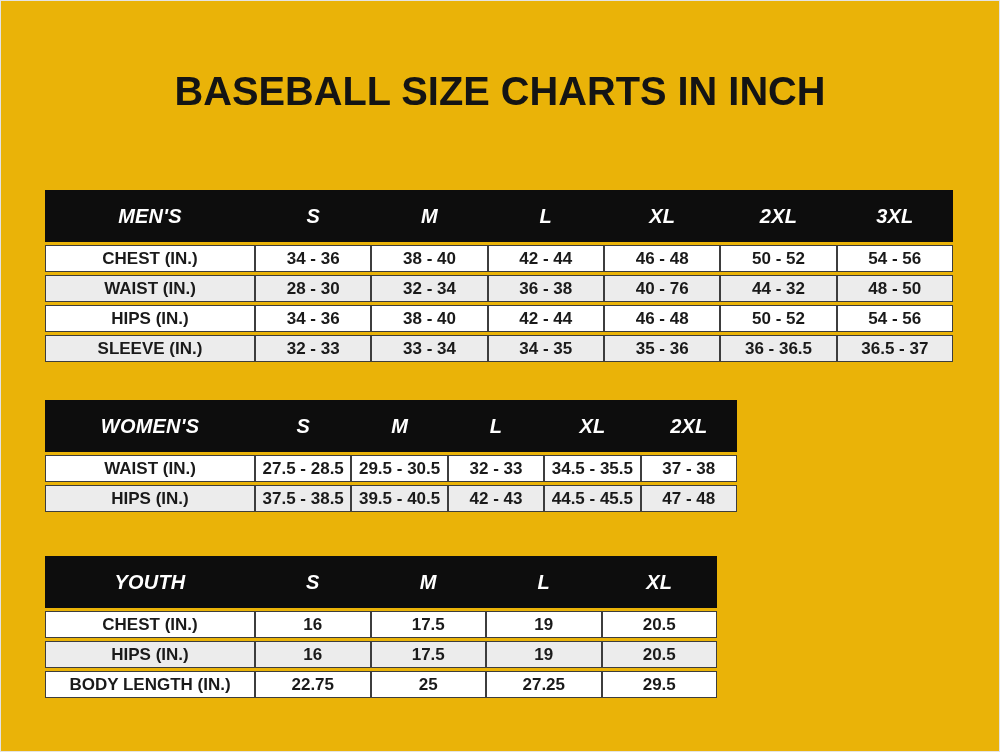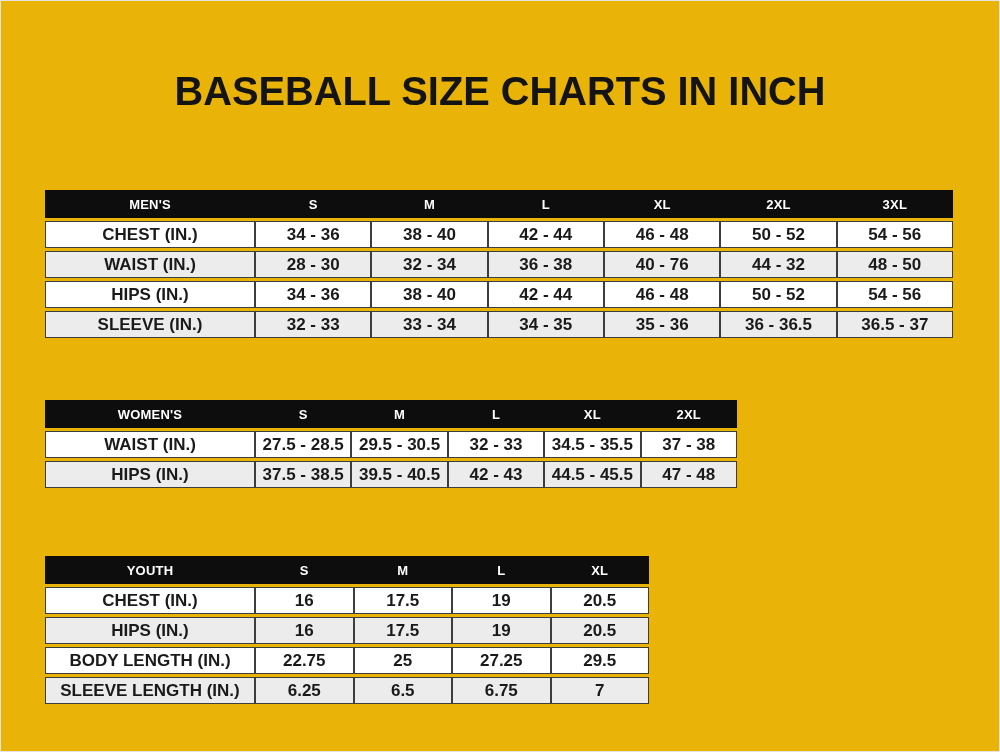--- a/index.html
+++ b/index.html
@@ -34,31 +34,32 @@
   }
   table.size-table {
     position: absolute;
     table-layout: fixed;
     border-collapse: separate;
     border-spacing: 0 3px;
   }
   table.size-table col.label-col { width: 210px; }
   #mens-table   { left: 45px; top: 187px; width: 908px; }
   #womens-table { left: 45px; top: 397px; width: 692px; }
-  #youth-table  { left: 45px; top: 553px; width: 604px; }
+  #youth-table  { left: 45px; top: 553px; width: 672px; }
   table.size-table th {
     background: var(--header-bg, #0d0d0d);
     border: 1px solid var(--header-bg, #0d0d0d);
     color: var(--header-text, #ffffff);
     height: 26px;
-    font-size: 13px;
+    font-size: 20px;
     font-weight: bold;
     text-align: center;
-    padding: 0;
+    padding: 12px;
     letter-spacing: 0.2px;
+    font-style: italic;
   }
   table.size-table td {
     border: 1px solid var(--border-color, #3d3d3d);
     height: 25px;
     line-height: 25px;
     text-align: center;
     font-size: 17px;
     font-weight: bold;
     color: var(--text-color, #1a1a1a);
     padding: 0;
@@ -208,22 +209,15 @@
           <td>19</td>
           <td>20.5</td>
         </tr>
         <tr>
           <td>BODY LENGTH (IN.)</td>
           <td>22.75</td>
           <td>25</td>
           <td>27.25</td>
           <td>29.5</td>
         </tr>
-        <tr>
-          <td>SLEEVE LENGTH (IN.)</td>
-          <td>6.25</td>
-          <td>6.5</td>
-          <td>6.75</td>
-          <td>7</td>
-        </tr>
       </tbody>
     </table>
 </div>
 
 </body></html>

